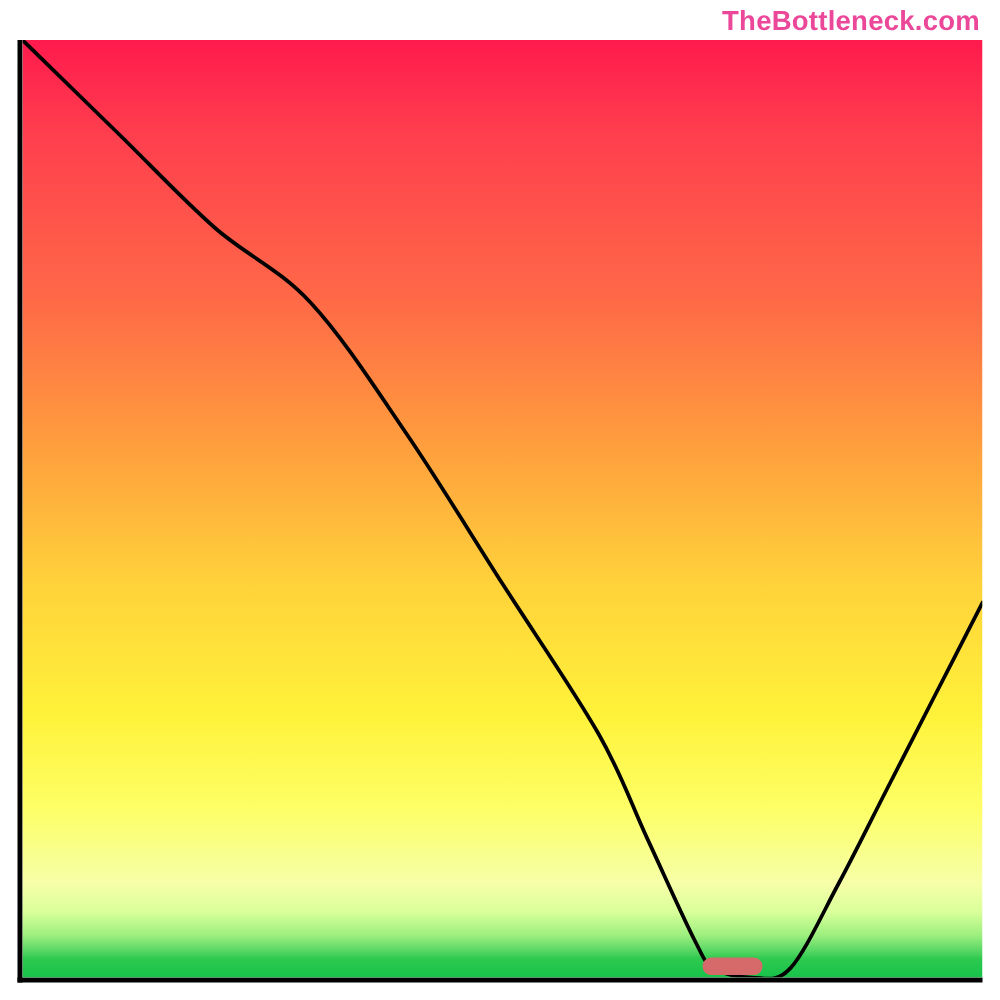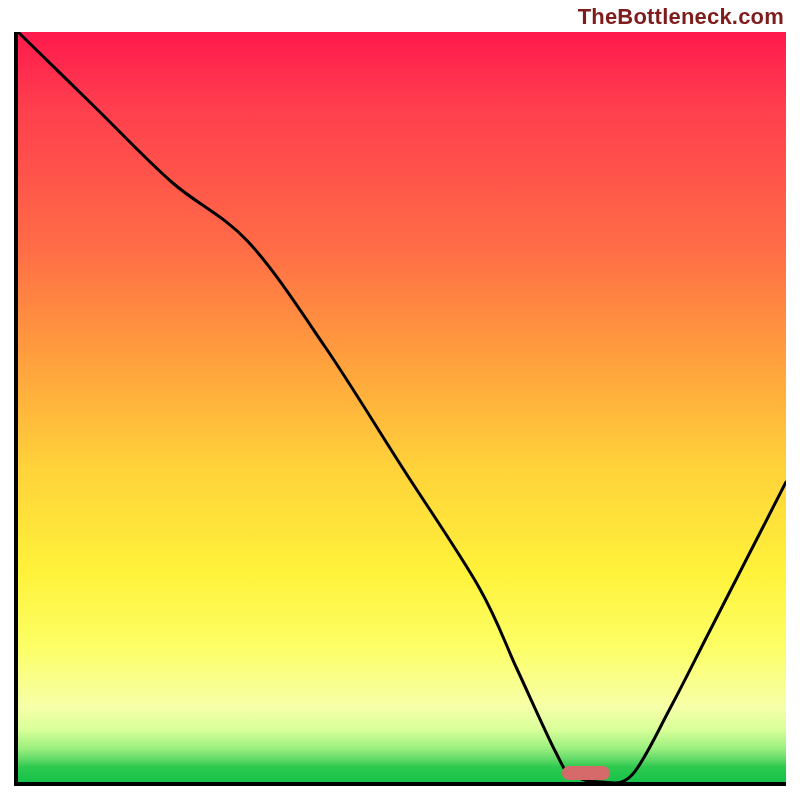--- a/index.html
+++ b/index.html
@@ -14,21 +14,21 @@
     position: relative;
     width: 800px;
     height: 800px;
   }
   .watermark {
     position: absolute;
     top: 4px;
     right: 16px;
     font-size: 22px;
     font-weight: 600;
-    color: #7f1d1d;
+    color: #ec4899;
     letter-spacing: 0.2px;
     z-index: 3;
   }
   .plot-frame {
     position: absolute;
     left: 14px;
     top: 32px;
     width: 772px;
     height: 754px;
     border-left: 4px solid #000;

